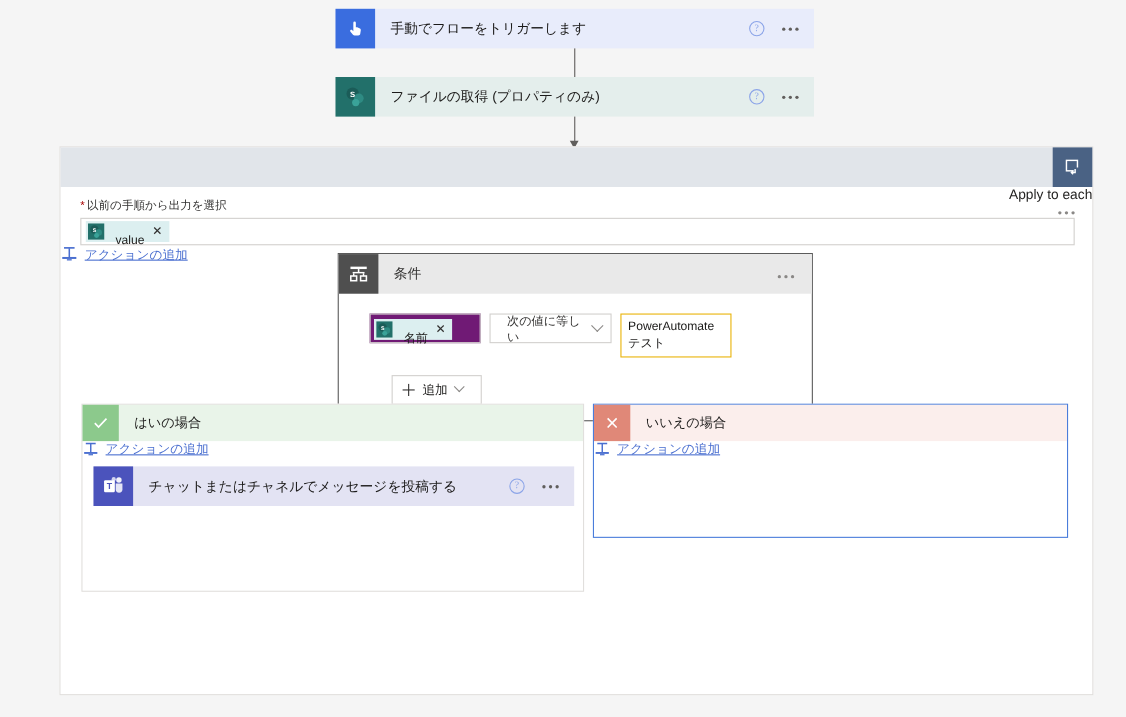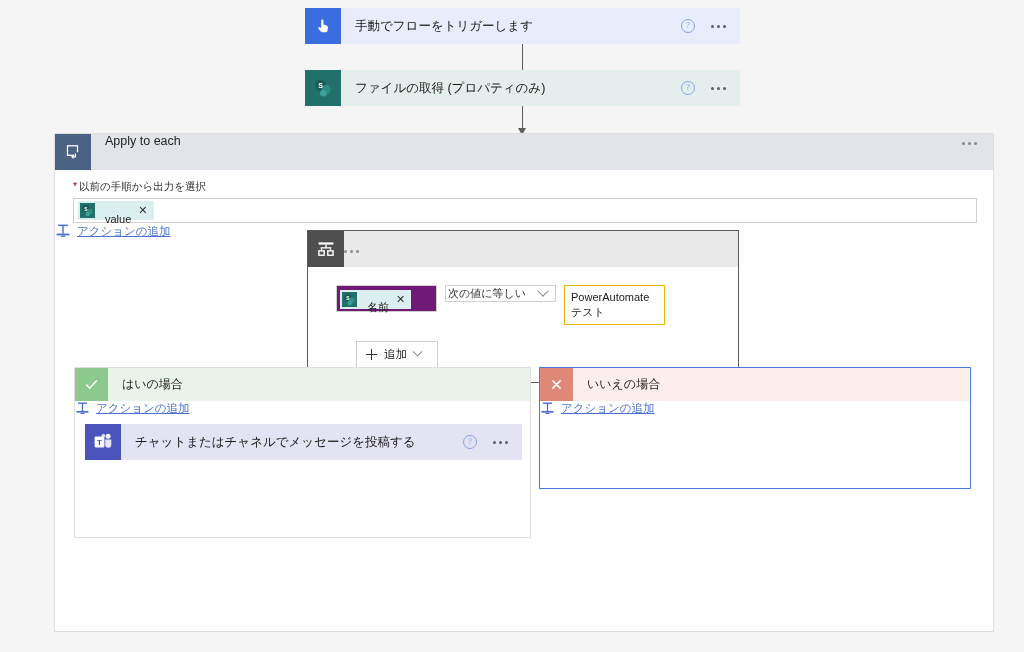--- a/index.html
+++ b/index.html
@@ -93,23 +93,24 @@
   }
 
   
   .scope {
     position: absolute;
     background: #ffffff;
     border: 1px solid #e1dfdd;
   }
   .scope-header {
     display: flex;
-    align-items: flex-start;
+    align-items: flex-end;
     height: 36px;
     background: #e1e5ea;
+    flex-direction: column;
   }
   .scope-header .scope-icon {
     width: 36px; height: 36px;
     flex: 0 0 36px;
     background: #4a6284;
     display: flex; align-items: center; justify-content: center;
   }
   .scope-header .scope-title {
     flex: 1 1 auto;
     padding-left: 14px;
@@ -192,27 +193,27 @@
     width: 101px;
     min-height: 27px;
     border: 1px solid #d2d0ce;
     background: #701a75;
     display: flex;
     align-items: flex-end;
     padding: 2px 3px;
   }
   .cond-dropdown {
     width: 111px;
-    height: 17px;
+    height: 27px;
     border: 1px solid #d2d0ce;
     background: #fff;
     display: flex;
     align-items: center;
     justify-content: space-between;
-    padding: 0 8px 0 2px;
+    padding: 0 8px 0 15px;
     font-size: 11px;
     color: #323130;
   }
   .cond-value {
     width: 101px;
     min-height: 27px;
     border: 1px solid #eab308;
     background: #fff;
     font-size: 11px;
     color: #1b1a19;
@@ -389,20 +390,21 @@
           <svg width="20" height="20" viewBox="0 0 20 20" aria-hidden="true">
             <rect x="2.6" y="3.4" width="14.8" height="2.2" fill="#ffffff"></rect>
             <rect x="9.3" y="5.6" width="1.4" height="3.2" fill="#ffffff"></rect>
             <rect x="4.6" y="8.2" width="10.8" height="1.3" fill="#ffffff"></rect>
             <rect x="4.9" y="9.4" width="1.3" height="2.6" fill="#ffffff"></rect>
             <rect x="13.8" y="9.4" width="1.3" height="2.6" fill="#ffffff"></rect>
             <rect x="2.9" y="11.9" width="5.3" height="4.3" fill="none" stroke="#ffffff" stroke-width="1.4"></rect>
             <rect x="11.8" y="11.9" width="5.3" height="4.3" fill="none" stroke="#ffffff" stroke-width="1.4"></rect>
           </svg>
         </div>
+        <div class="cond-title">条件</div>
         <div class="cond-actions">
           <span class="ellipsis light">
               <i></i>
               <i></i>
               <i></i>
             </span>
         </div>
       </div>
 
       <div class="condition-body">

